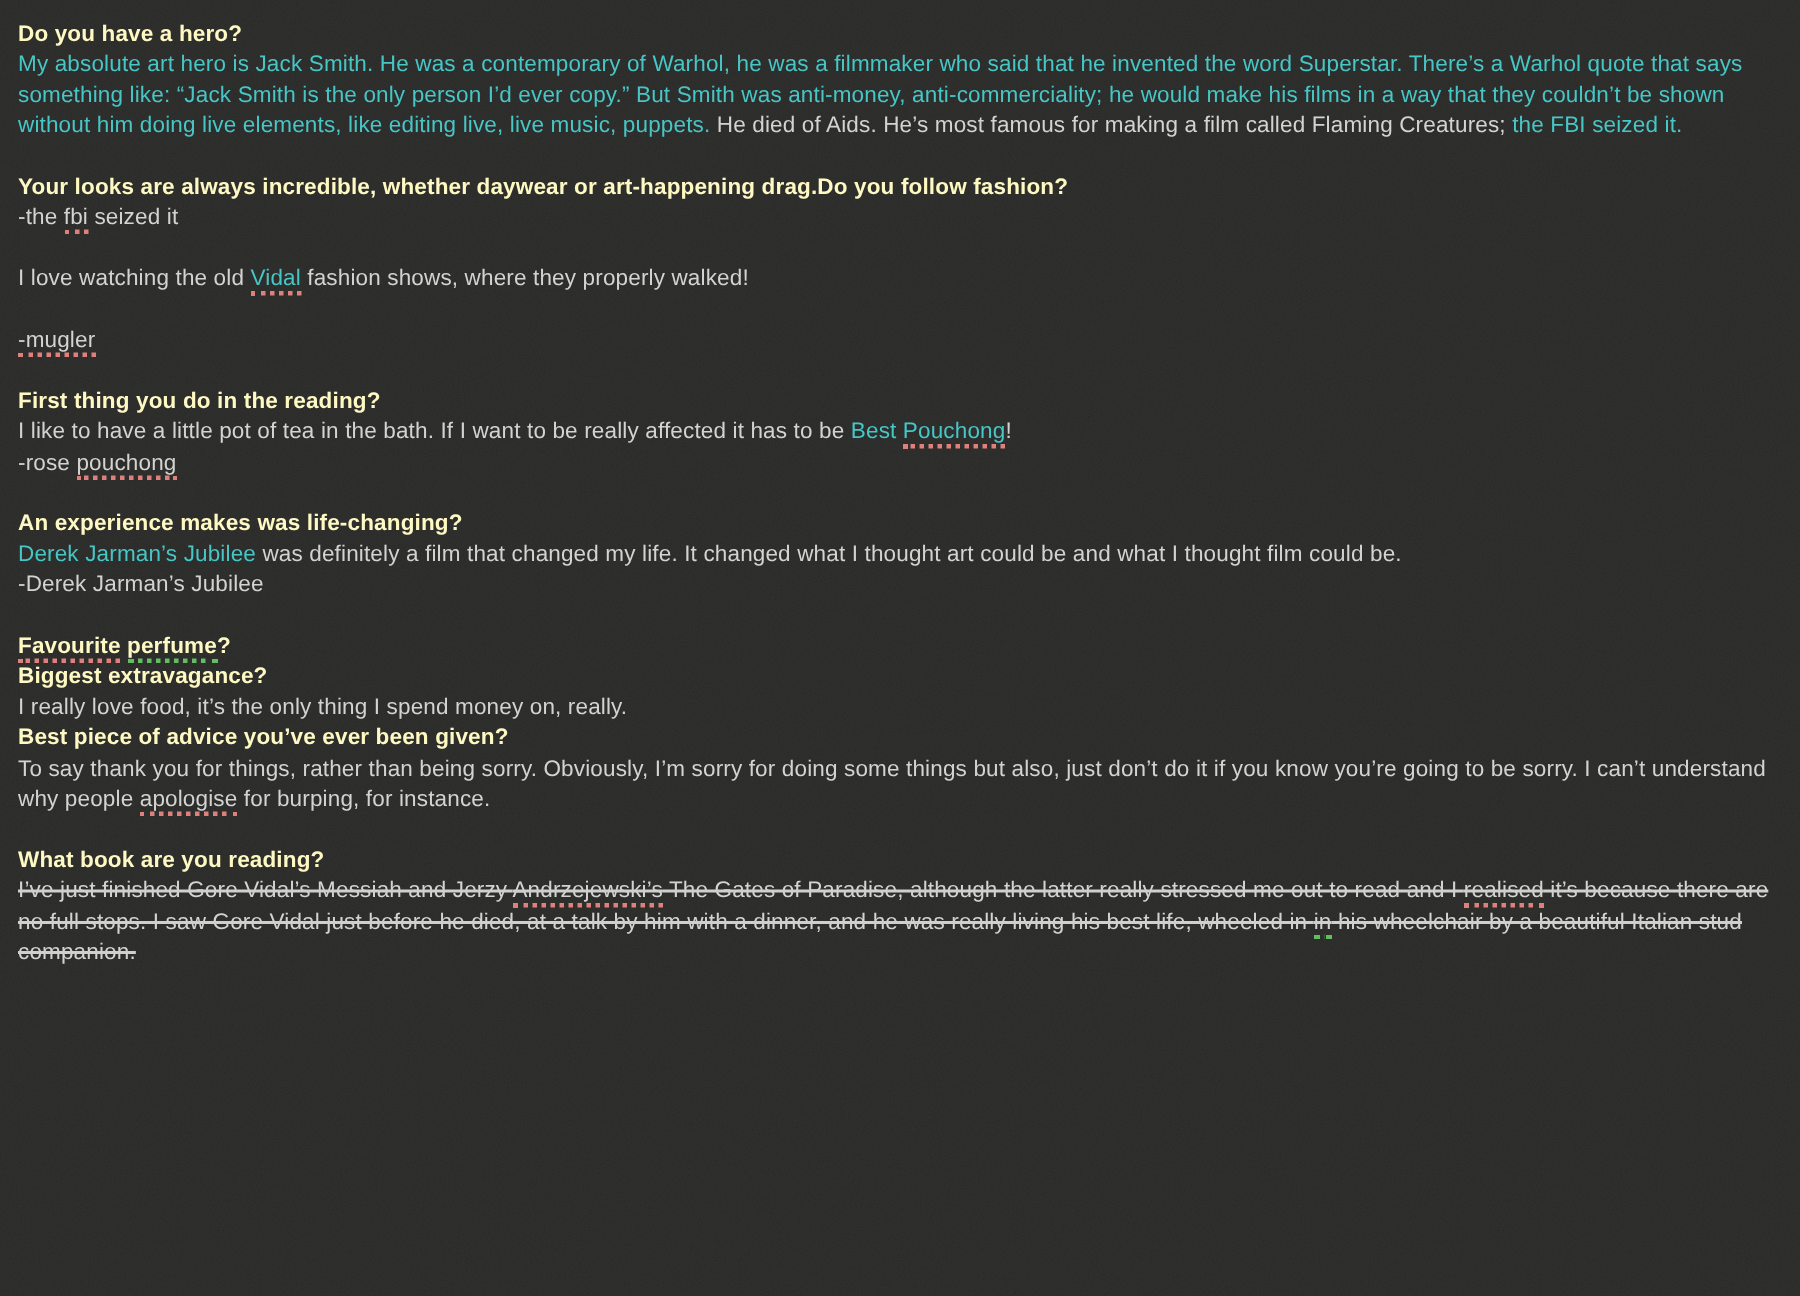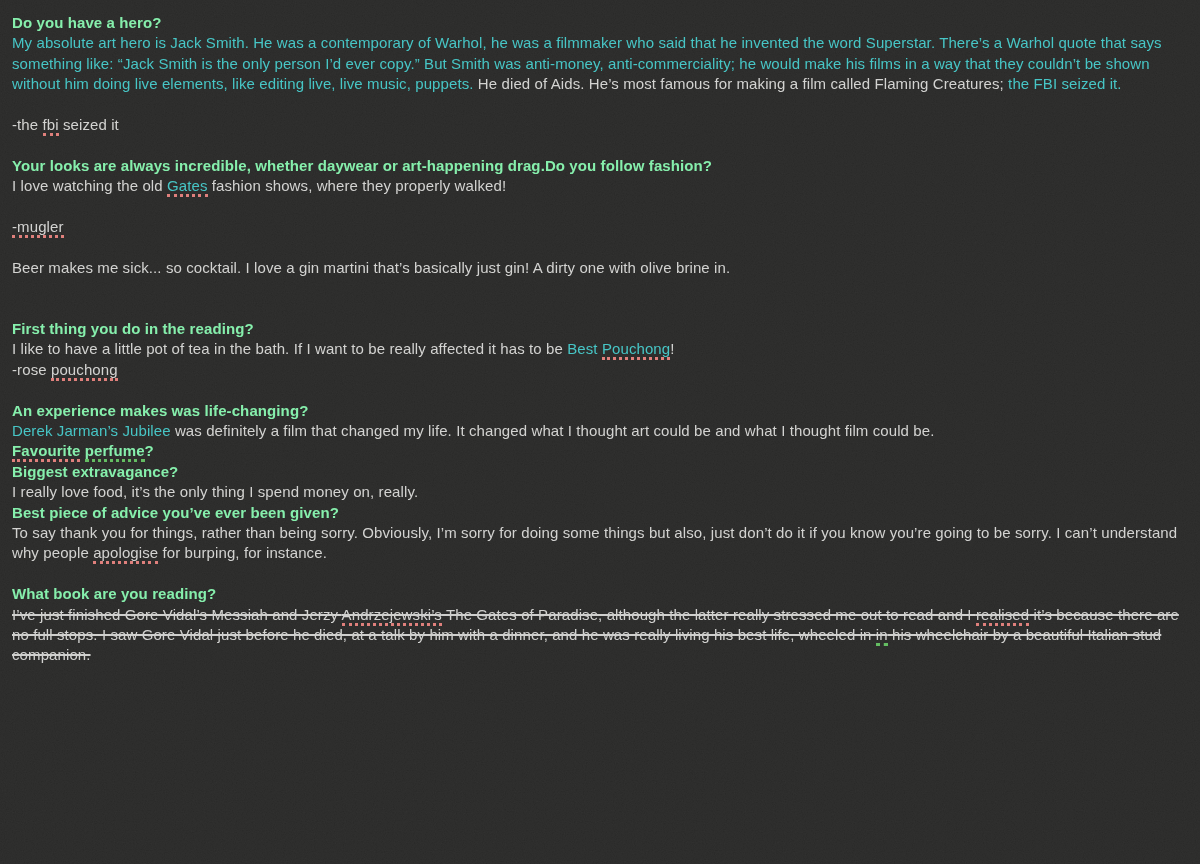--- a/index.html
+++ b/index.html
@@ -16,21 +16,21 @@
     position:relative; z-index:1;
     padding:13px 16px 0 12px;
     font-family:"Liberation Sans","DejaVu Sans",sans-serif;
     font-size:15px; line-height:20.4px; letter-spacing:0.1px;
     color:#d3d3d1;
     -webkit-font-smoothing:antialiased;
   }
   .ln { margin:0; }
   .m1 { margin-bottom:20.4px; }
   .m2 { margin-bottom:40.8px; }
-  .b { font-weight:700; color:#86efac; }
+  .b { font-weight:700; color:#fef9c3; }
   .t { color:#47c6c6; }
   .sr { border-bottom:3px dotted #e0807c; padding-bottom:0; }
   .sg { border-bottom:3px dotted #64bd62; padding-bottom:0; }
   .strike { text-decoration:line-through; text-decoration-thickness:1.5px; text-decoration-color:#cfcfcd; }
 </style>
 </head>
 <body>
 
 <svg class="texture" xmlns="http://www.w3.org/2000/svg">
   <filter id="noise">
@@ -41,53 +41,53 @@
 </svg>
 
 <div class="editor">
 
   <div class="ln">
     <span class="b">Do you have a hero?</span>
   </div>
   <div class="ln m1">
     <span class="t">My absolute art hero is Jack Smith. He was a contemporary of Warhol, he was a filmmaker who said that he invented the word Superstar. There’s a Warhol quote that says something like: “Jack Smith is the only person I’d ever copy.” But Smith was anti-money, anti-commerciality; he would make his films in a way that they couldn’t be shown without him doing live elements, like editing live, live music, puppets.</span><span> He died of Aids. He’s most famous for making a film called Flaming Creatures; </span><span class="t">the FBI seized it.</span>
   </div>
+  <div class="ln">
+    <span class="b">Your looks are always incredible, whether daywear or art-happening drag.Do you follow fashion?</span>
+  </div>
+
   <div class="ln m1">
     <span>-the </span><span class="sr">fbi</span><span> seized it</span>
   </div>
-
-  <div class="ln">
-    <span class="b">Your looks are always incredible, whether daywear or art-happening drag.Do you follow fashion?</span>
-  </div>
   <div class="ln m1">
-    <span>I love watching the old </span><span class="t sr">Gates</span><span> fashion shows, where they properly walked!</span>
+    <span>I love watching the old </span><span class="t sr">Vidal</span><span> fashion shows, where they properly walked!</span>
   </div>
   <div class="ln m1">
     <span class="sr">-mugler</span>
   </div>
 
-  <div class="ln m2">
-    <span>Beer makes me sick... so cocktail. I love a gin martini that’s basically just gin! A dirty one with olive brine in.</span>
-  </div>
 
   <div class="ln">
     <span class="b">First thing you do in the reading?</span>
   </div>
   <div class="ln">
     <span>I like to have a little pot of tea in the bath. If I want to be really affected it has to be </span><span class="t">Best </span><span class="t sr">Pouchong</span><span>!</span>
   </div>
   <div class="ln m1">
     <span>-rose </span><span class="sr">pouchong</span>
   </div>
 
   <div class="ln">
     <span class="b">An experience makes was life-changing?</span>
   </div>
   <div class="ln">
     <span class="t">Derek Jarman’s Jubilee</span><span> was definitely a film that changed my life. It changed what I thought art could be and what I thought film could be.</span>
+  </div>
+  <div class="ln m1">
+    <span>-Derek Jarman’s Jubilee</span>
   </div>
 
   <div class="ln">
     <span class="b sr">Favourite</span><span class="b"> </span><span class="b sg">perfume</span><span class="b">?</span>
   </div>
 
   <div class="ln">
     <span class="b">Biggest extravagance?</span>
   </div>
   <div class="ln">

